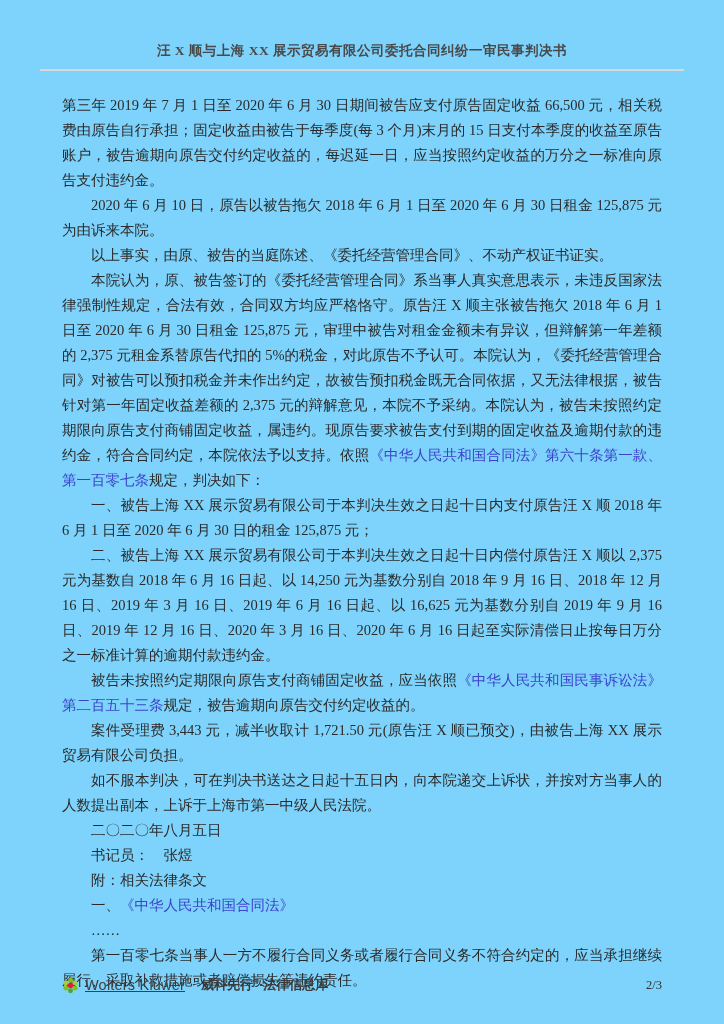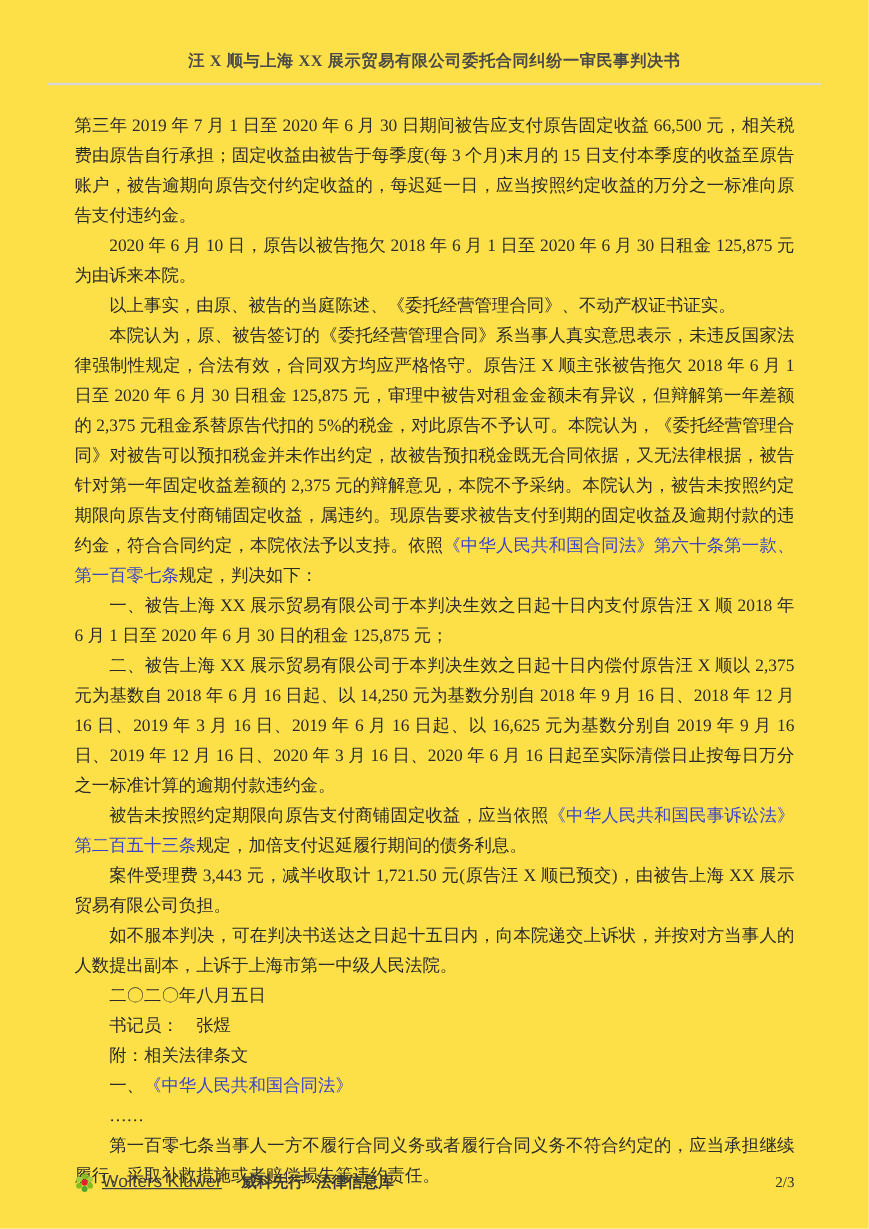--- a/index.html
+++ b/index.html
@@ -2,21 +2,21 @@
 <html><head>
 <meta charset="utf-8">
 <style>
   * { margin: 0; padding: 0; box-sizing: border-box; }
   html, body { background: #ffffff; }
   .page {
     position: relative;
     width: 724px;
     height: 1024px;
     margin: 0 auto;
-    background: #fde047;
+    background: #7dd3fc;
     font-family: "Liberation Serif", "DejaVu Serif", serif;
     color: #2d2d2d;
     overflow: hidden;
   }
   .doc-header { padding-top: 42px; }
   .doc-title {
     text-align: center;
     font-size: 13.5px;
     font-weight: 700;
     color: #4a4a4a;
@@ -81,21 +81,21 @@
     <hr class="header-rule">
   </div>
 
   <div class="doc-body">
       <p class="para no-indent"><span>第三年 2019 年 7 月 1 日至 2020 年 6 月 30 日期间被告应支付原告固定收益 66,500 元，相关税费由原告自行承担；固定收益由被告于每季度(每 3 个月)末月的 15 日支付本季度的收益至原告账户，被告逾期向原告交付约定收益的，每迟延一日，应当按照约定收益的万分之一标准向原告支付违约金。</span></p>
       <p class="para"><span>2020 年 6 月 10 日，原告以被告拖欠 2018 年 6 月 1 日至 2020 年 6 月 30 日租金 125,875 元为由诉来本院。</span></p>
       <p class="para"><span>以上事实，由原、被告的当庭陈述、《委托经营管理合同》、不动产权证书证实。</span></p>
       <p class="para"><span>本院认为，原、被告签订的《委托经营管理合同》系当事人真实意思表示，未违反国家法律强制性规定，合法有效，合同双方均应严格恪守。原告汪 X 顺主张被告拖欠 2018 年 6 月 1 日至 2020 年 6 月 30 日租金 125,875 元，审理中被告对租金金额未有异议，但辩解第一年差额的 2,375 元租金系替原告代扣的 5%的税金，对此原告不予认可。本院认为，《委托经营管理合同》对被告可以预扣税金并未作出约定，故被告预扣税金既无合同依据，又无法律根据，被告针对第一年固定收益差额的 2,375 元的辩解意见，本院不予采纳。本院认为，被告未按照约定期限向原告支付商铺固定收益，属违约。现原告要求被告支付到期的固定收益及逾期付款的违约金，符合合同约定，本院依法予以支持。依照</span><a class="statute-link" style="color: rgb(60, 67, 203);">《中华人民共和国合同法》第六十条第一款、第一百零七条</a><span>规定，判决如下：</span></p>
       <p class="para"><span>一、被告上海 XX 展示贸易有限公司于本判决生效之日起十日内支付原告汪 X 顺 2018 年 6 月 1 日至 2020 年 6 月 30 日的租金 125,875 元；</span></p>
       <p class="para"><span>二、被告上海 XX 展示贸易有限公司于本判决生效之日起十日内偿付原告汪 X 顺以 2,375 元为基数自 2018 年 6 月 16 日起、以 14,250 元为基数分别自 2018 年 9 月 16 日、2018 年 12 月 16 日、2019 年 3 月 16 日、2019 年 6 月 16 日起、以 16,625 元为基数分别自 2019 年 9 月 16 日、2019 年 12 月 16 日、2020 年 3 月 16 日、2020 年 6 月 16 日起至实际清偿日止按每日万分之一标准计算的逾期付款违约金。</span></p>
-      <p class="para"><span>被告未按照约定期限向原告支付商铺固定收益，应当依照</span><a class="statute-link" style="color: rgb(60, 67, 203);">《中华人民共和国民事诉讼法》第二百五十三条</a><span>规定，加倍支付迟延履行期间的债务利息。</span></p>
+      <p class="para"><span>被告未按照约定期限向原告支付商铺固定收益，应当依照</span><a class="statute-link" style="color: rgb(60, 67, 203);">《中华人民共和国民事诉讼法》第二百五十三条</a><span>规定，被告逾期向原告交付约定收益的。</span></p>
       <p class="para"><span>案件受理费 3,443 元，减半收取计 1,721.50 元(原告汪 X 顺已预交)，由被告上海 XX 展示贸易有限公司负担。</span></p>
       <p class="para"><span>如不服本判决，可在判决书送达之日起十五日内，向本院递交上诉状，并按对方当事人的人数提出副本，上诉于上海市第一中级人民法院。</span></p>
       <p class="para"><span>二〇二〇年八月五日</span></p>
       <p class="para"><span>书记员：　张煜</span></p>
       <p class="para"><span>附：相关法律条文</span></p>
       <p class="para"><span>一、</span><a class="statute-link" style="color: rgb(60, 67, 203);">《中华人民共和国合同法》</a></p>
       <p class="para"><span>……</span></p>
       <p class="para"><span>第一百零七条当事人一方不履行合同义务或者履行合同义务不符合约定的，应当承担继续履行、采取补救措施或者赔偿损失等违约责任。</span></p>
     </div>
 

